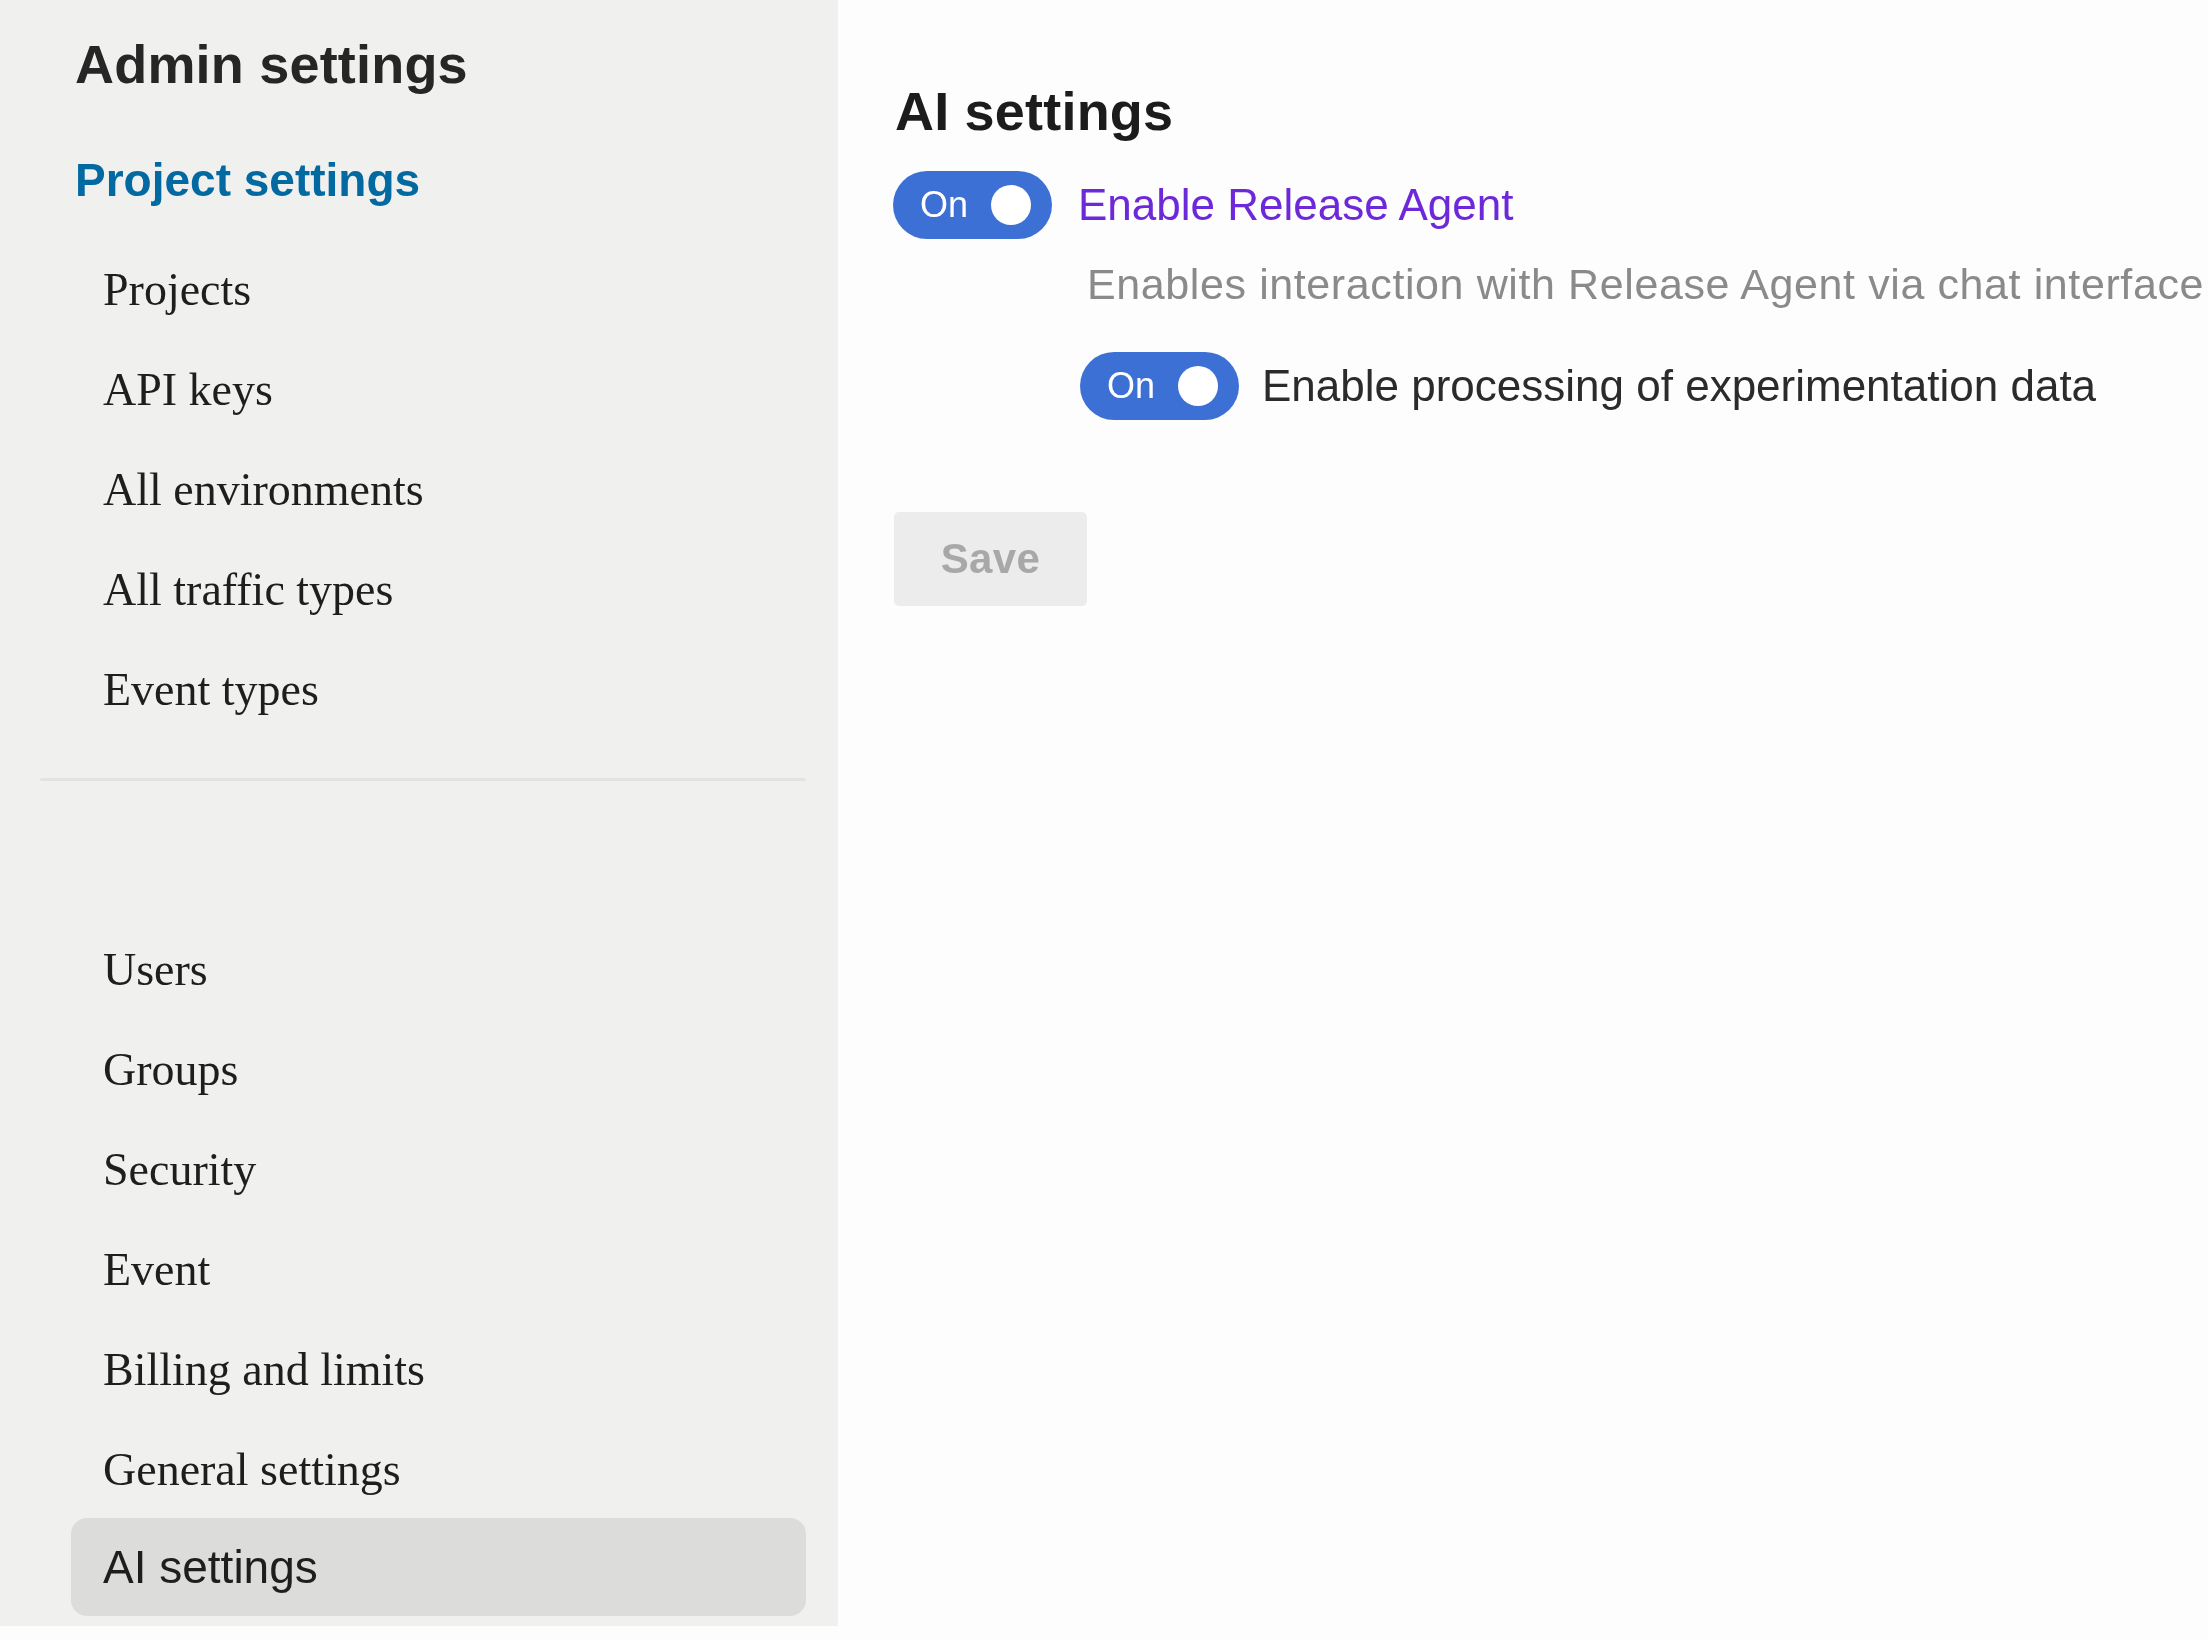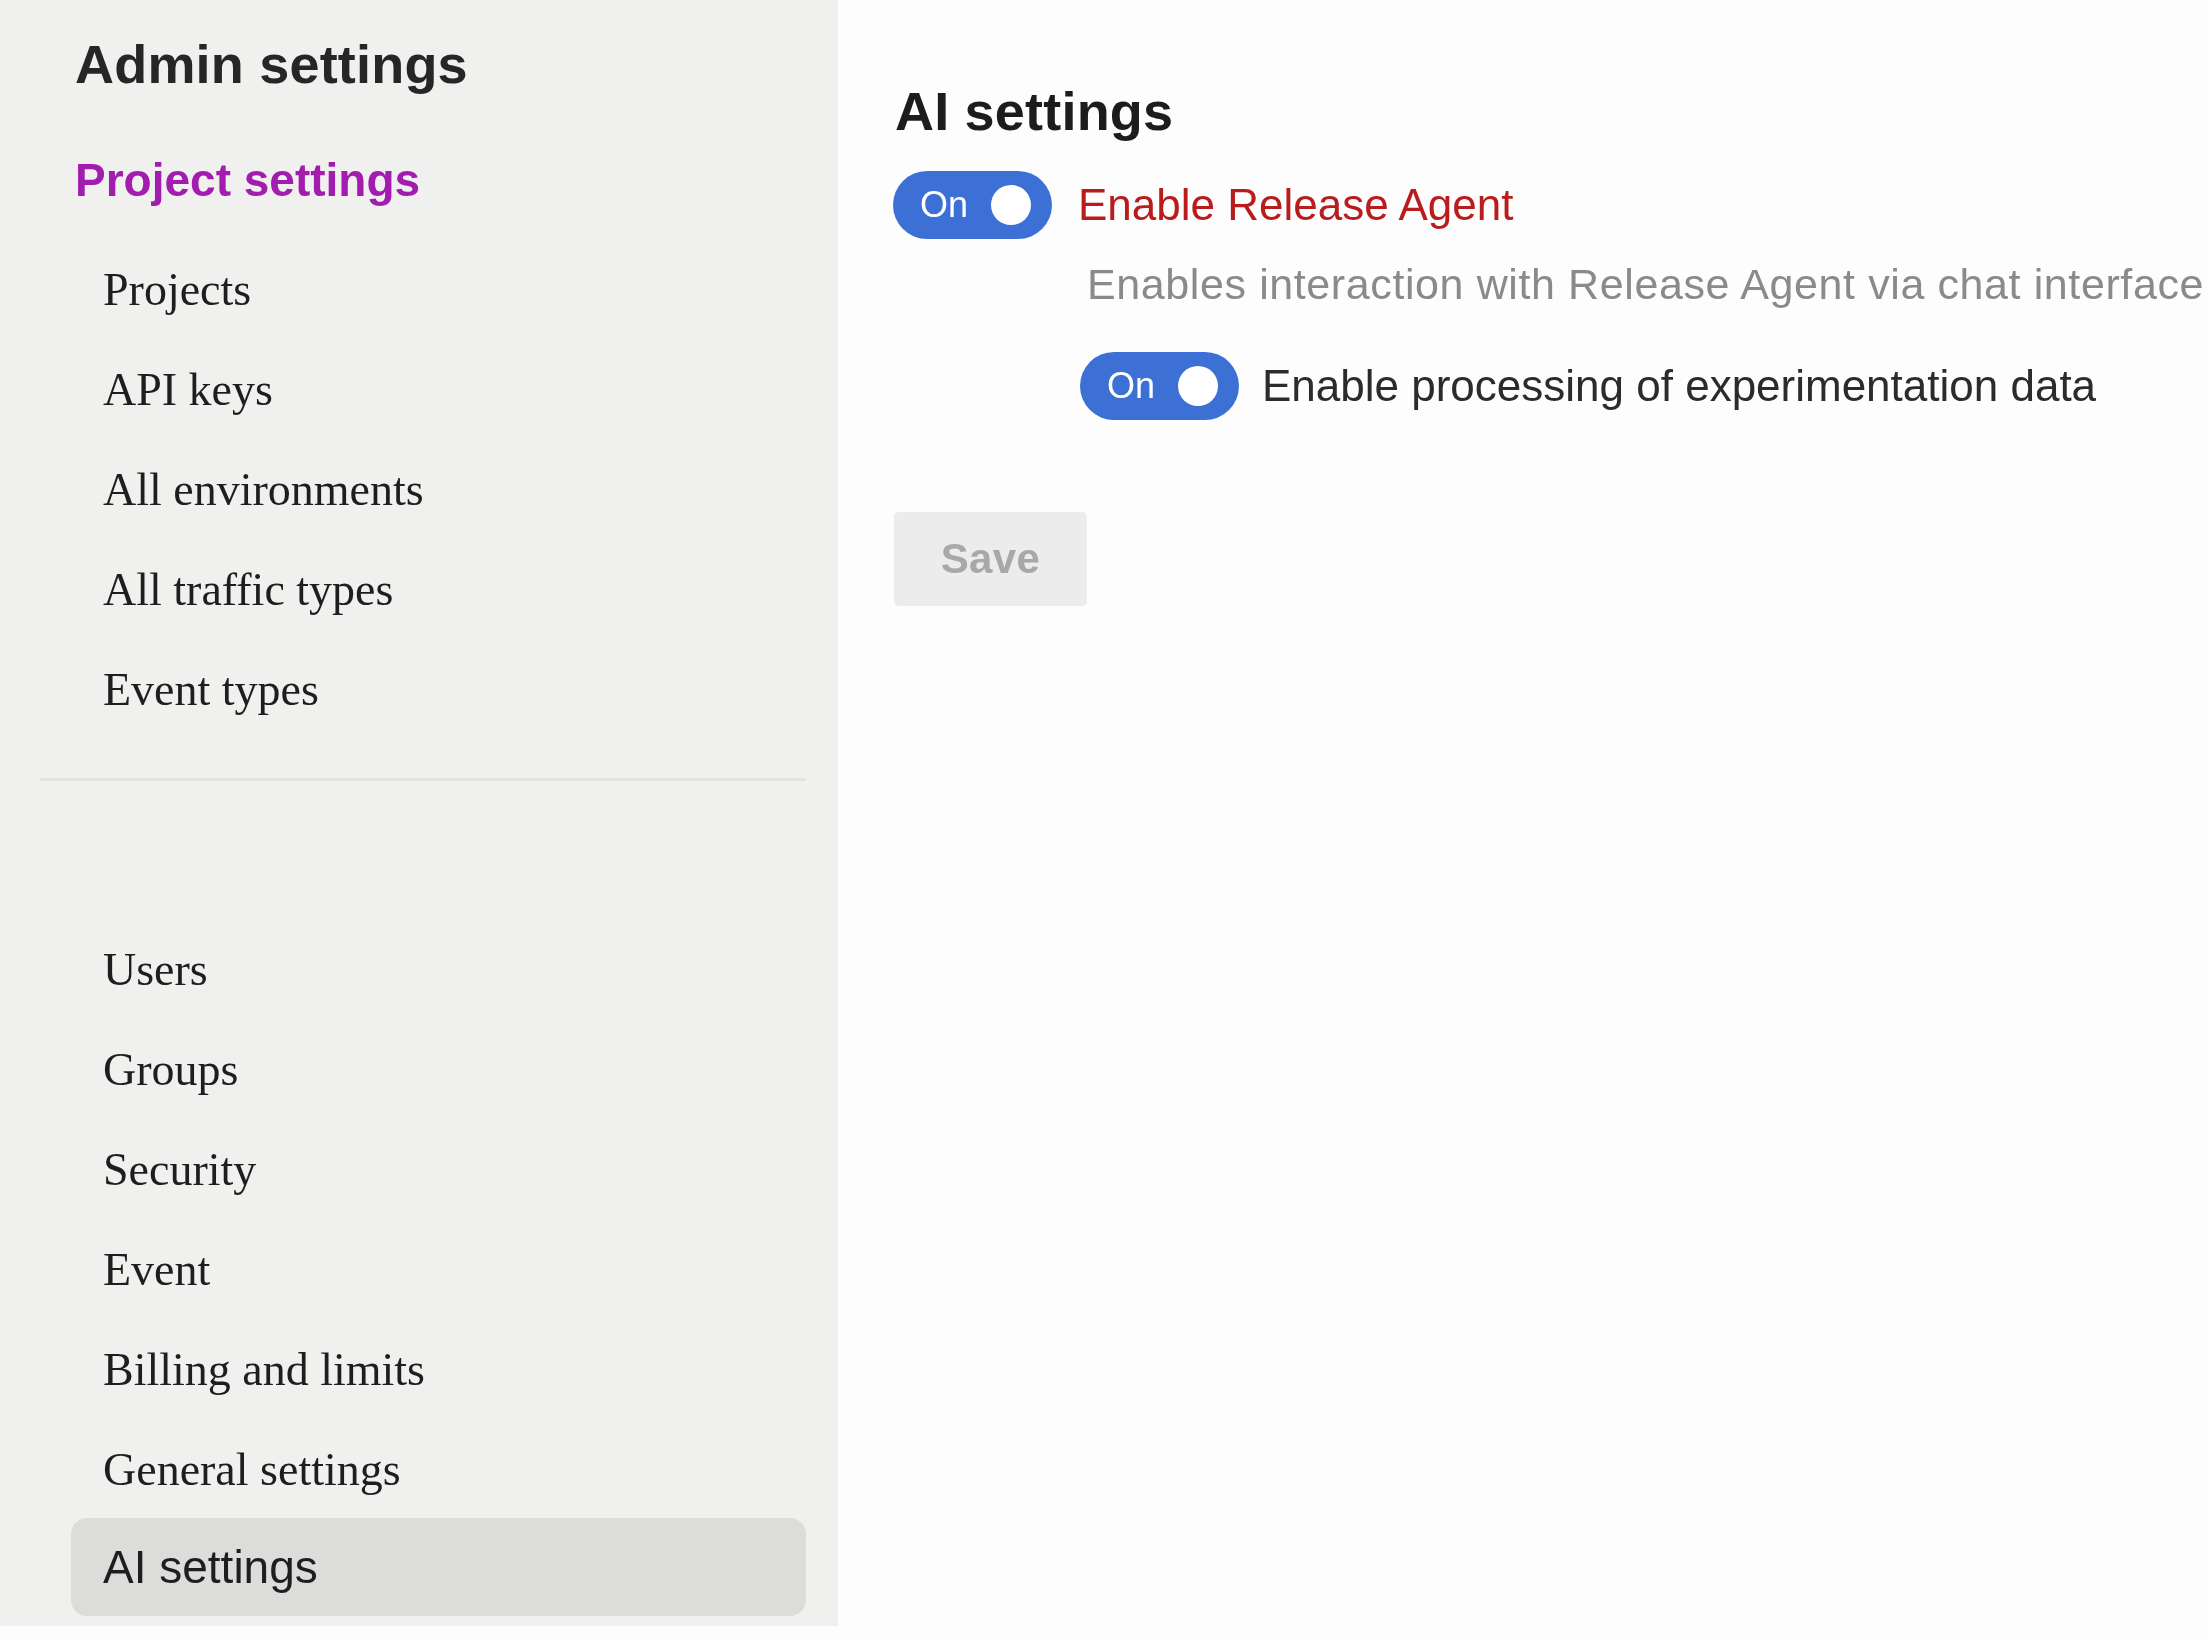--- a/index.html
+++ b/index.html
@@ -27,21 +27,21 @@
     left: 75px; top: 32px;
     font-size: 54px; font-weight: 700;
     color: #262626;
     line-height: 64px;
     letter-spacing: 0.2px;
   }
   .section-header {
     position: absolute;
     left: 75px;
     font-size: 46px; font-weight: 700;
-    color: #a21caf;
+    color: #0369a1;
     line-height: 56px;
   }
   .nav-item {
     position: absolute;
     left: 103px;
     font-size: 46px; font-weight: 400;
     color: #1e1e1e;
     line-height: 56px;
     cursor: pointer;
     white-space: nowrap;
@@ -102,21 +102,21 @@
     width: 40px; height: 40px;
     background: #ffffff;
     border-radius: 50%;
     flex: 0 0 auto;
   }
 
   .toggle-row-1 { left: 55px; top: 171px; }          
   .toggle-label-1 {
     position: absolute;
     left: 240px; top: 178px;                          
-    font-size: 44px; color: #b91c1c; line-height: 54px;
+    font-size: 44px; color: #6d28d9; line-height: 54px;
     white-space: nowrap;
   }
   .toggle-description {
     position: absolute;
     left: 237px; top: 258px;                          
     font-size: 43px; color: var(--description-text, #8a8a8a);
     line-height: 52px; letter-spacing: 0.6px;
     white-space: nowrap;
     margin-left: 12px;
   }

